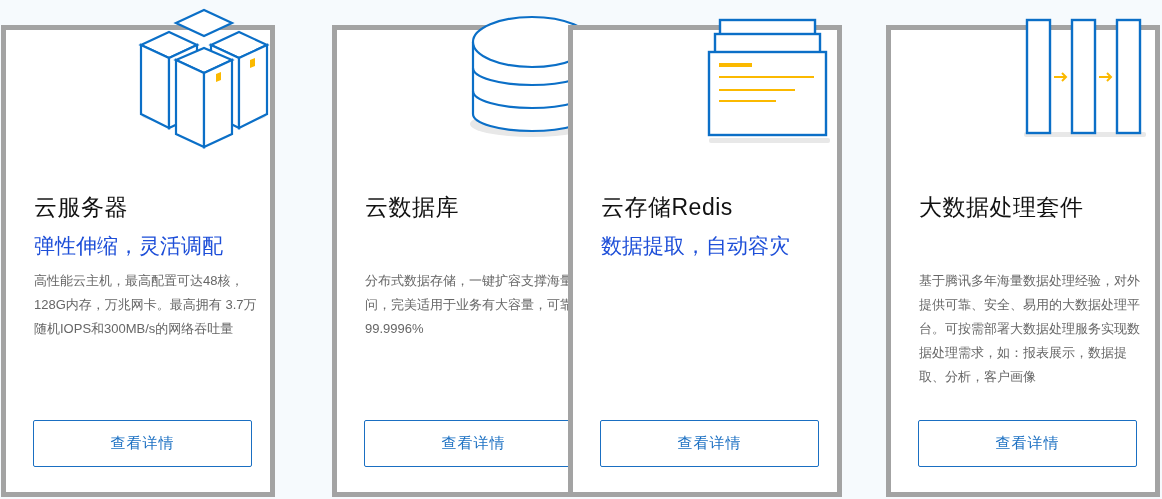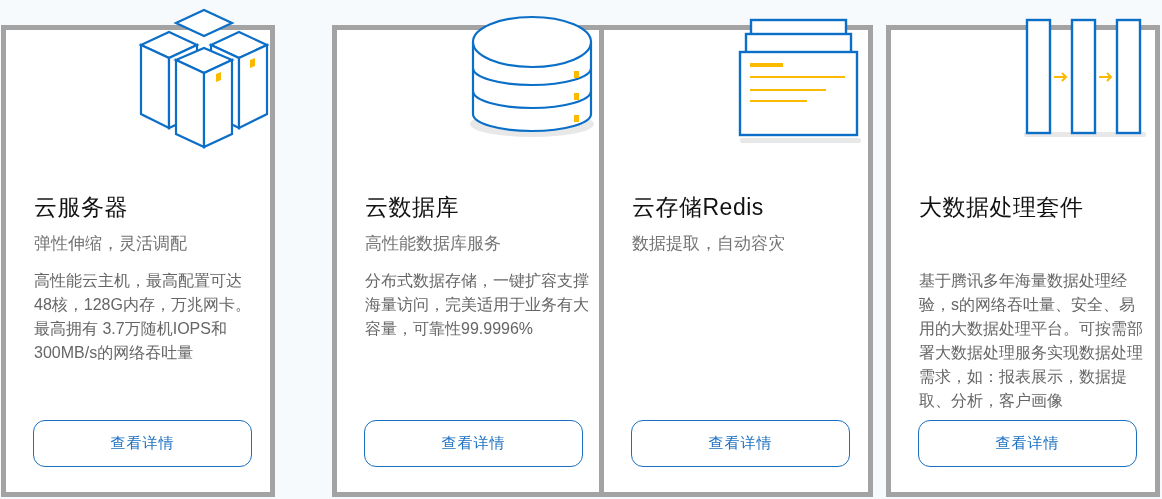--- a/index.html
+++ b/index.html
@@ -27,41 +27,41 @@
     top: 162px;
     font-size: 23px;
     color: #111111;
     white-space: nowrap;
     letter-spacing: 0.5px;
   }
   .card .subtitle {
     position: absolute;
     left: 28px;
     top: 202px;
-    font-size: 17px;
-    color: #737373;
+    font-size: 21px;
+    color: #1d4ed8;
     white-space: nowrap;
   }
   .card .desc {
     position: absolute;
     left: 28px;
     top: 239px;
     width: 225px;
-    font-size: 16px;
+    font-size: 13px;
     line-height: 24px;
     color: #666666;
   }
   .card .btn {
     position: absolute;
     left: 27px;
     top: 390px;
     width: 219px;
     height: 47px;
     border: 1px solid #1a6fc2;
-    border-radius: 12px;
+    border-radius: 2px;
     background: #ffffff;
     color: #1a6fc2;
     font-size: 15px;
     display: flex;
     align-items: center;
     justify-content: center;
     cursor: pointer;
     letter-spacing: 1px;
   }
 </style>
@@ -99,26 +99,25 @@
     <ellipse cx="63" cy="110" rx="62" ry="13" fill="#e8e8e8"></ellipse>
     <path d="M4,28 L4,100 A59,17 0 0 0 122,100 L122,28" fill="#fff" stroke="#0b6fc7" stroke-width="2.2"></path>
     <path d="M4,54 A59,17 0 0 0 122,54" fill="none" stroke="#0b6fc7" stroke-width="2.2"></path>
     <path d="M4,77 A59,17 0 0 0 122,77" fill="none" stroke="#0b6fc7" stroke-width="2.2"></path>
     <ellipse cx="63" cy="28" rx="59" ry="25" fill="#fff" stroke="#0b6fc7" stroke-width="2.2"></ellipse>
     <rect x="105" y="57" width="5" height="7" fill="#fbb900"></rect>
     <rect x="105" y="79" width="5" height="7" fill="#fbb900"></rect>
     <rect x="105" y="101" width="5" height="7" fill="#fbb900"></rect>
   </svg>
   <div class="title">云数据库</div>
-  <div class="subtitle">高性能数据库服务</div>
   <div class="desc">分布式数据存储，一键扩容支撑海量访问，完美适用于业务有大容量，可靠性99.9996%</div>
   <div class="btn">查看详情</div>
 </div>
 
-<div class="card" style="left:599px;text-align:center;">
+<div class="card" style="left:568px;text-align:center;">
   <svg class="icon" style="left:132px; top:-11px;" width="126" height="126" viewBox="0 0 126 126">
     <rect x="4" y="119" width="121" height="5" rx="2" fill="#e8e8e8"></rect>
     <rect x="15" y="1" width="95" height="15" fill="#fff" stroke="#0b6fc7" stroke-width="2.4"></rect>
     <rect x="10" y="15" width="105" height="19" fill="#fff" stroke="#0b6fc7" stroke-width="2.4"></rect>
     <rect x="4" y="33" width="117" height="83" fill="#fff" stroke="#0b6fc7" stroke-width="2.4"></rect>
     <rect x="14" y="44" width="33" height="4" fill="#fbb900"></rect>
     <rect x="14" y="57" width="95" height="2" fill="#fbb900"></rect>
     <rect x="14" y="70" width="76" height="2" fill="#fbb900"></rect>
     <rect x="14" y="81" width="57" height="2" fill="#fbb900"></rect>
   </svg>
@@ -134,15 +133,15 @@
     <rect x="48" y="2" width="23" height="113" fill="#fff" stroke="#0b6fc7" stroke-width="2.4"></rect>
     <rect x="93" y="2" width="23" height="113" fill="#fff" stroke="#0b6fc7" stroke-width="2.4"></rect>
     <g fill="none" stroke="#fbb900" stroke-width="2">
       <line x1="30" y1="59" x2="42" y2="59"></line>
       <polyline points="38,55 42,59 38,63"></polyline>
       <line x1="75" y1="59" x2="87" y2="59"></line>
       <polyline points="83,55 87,59 83,63"></polyline>
     </g>
   </svg>
   <div class="title">大数据处理套件</div>
-  <div class="desc">基于腾讯多年海量数据处理经验，s的网络吞吐量、安全、易用的大数据处理平台。可按需部署大数据处理服务实现数据处理需求，如：报表展示，数据提取、分析，客户画像</div>
+  <div class="desc">基于腾讯多年海量数据处理经验，对外提供可靠、安全、易用的大数据处理平台。可按需部署大数据处理服务实现数据处理需求，如：报表展示，数据提取、分析，客户画像</div>
   <div class="btn">查看详情</div>
 </div>
 
 </body></html>

